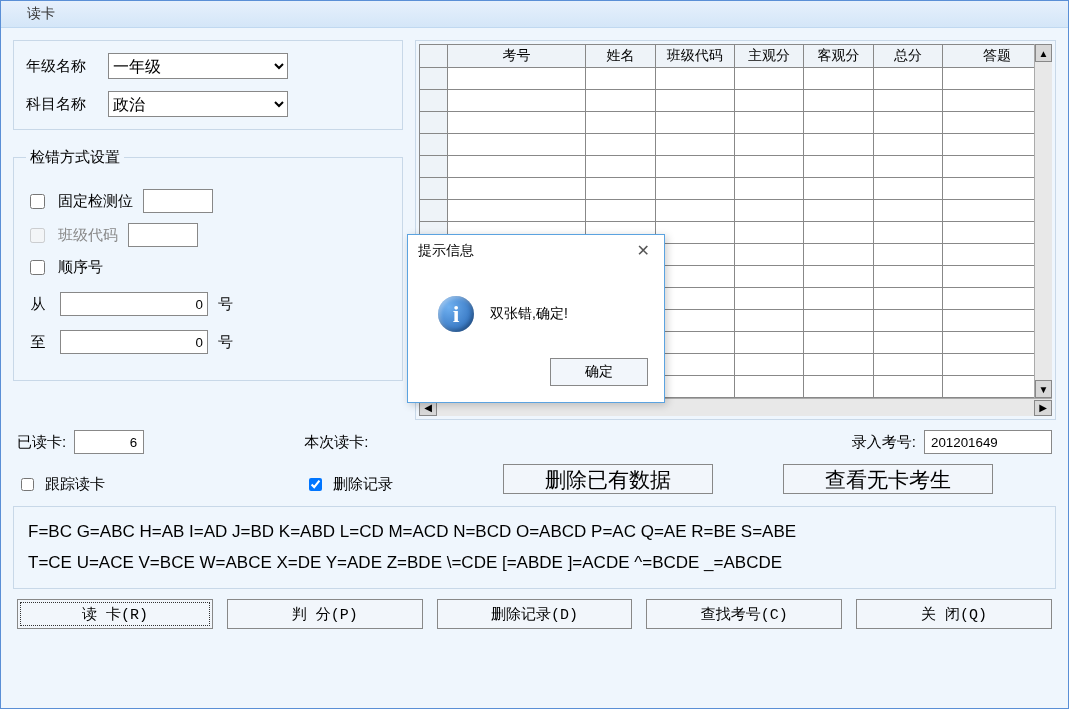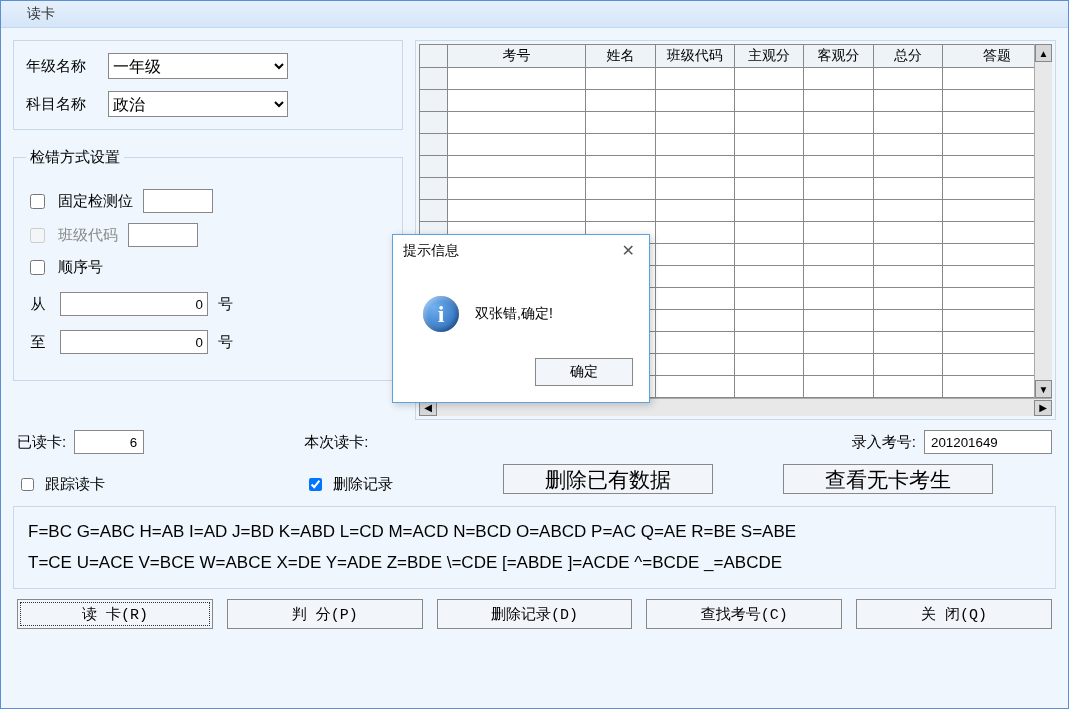--- a/index.html
+++ b/index.html
@@ -58,21 +58,21 @@
     .second-status .chk { display: flex; align-items: center; gap: 8px; }
     
     .wide-btn { width: 210px; height: 30px; background: #f2f6fb; border: 1px solid #888; font-size: 21px; cursor: pointer; }
     
     .code-panel { border: 1px solid #c8d8e8; padding: 10px 14px; font-family: "Courier New", monospace; font-size: 17px; line-height: 1.8; background: #eff6fd; margin-top: 4px; }
     
     .btn-row { display: flex; gap: 14px; padding: 10px 4px 0 4px; }
     .main-btn { flex: 1; height: 30px; background: #f2f6fb; border: 1px solid #888; font-size: 15px; cursor: pointer; font-family: "Courier New", "SimSun", monospace; }
     .main-btn.focused { outline: 1px dotted #333; outline-offset: -4px; }
     
-    .dialog { position: absolute; left: 392px; top: 234px; width: 258px; background: white; border: 1px solid #5ba3e0; box-shadow: 2px 2px 8px rgba(0,0,0,0.2); z-index: 100; }
+    .dialog { position: absolute; left: 407px; top: 234px; width: 258px; background: white; border: 1px solid #5ba3e0; box-shadow: 2px 2px 8px rgba(0,0,0,0.2); z-index: 100; }
     .dialog-title { display: flex; justify-content: space-between; align-items: center; padding: 6px 10px; font-size: 14px; background: white; }
     .dialog-close { cursor: pointer; font-size: 16px; color: #555; padding: 0 4px; }
     .dialog-body { display: flex; align-items: center; gap: 16px; padding: 30px 20px 20px 30px; font-size: 14px; }
     .info-icon { width: 36px; height: 36px; border-radius: 50%; background: radial-gradient(circle at 30% 30%, #6fb0f0, #2060b0); display: flex; align-items: center; justify-content: center; color: white; font-size: 24px; font-weight: bold; font-family: Georgia, serif; box-shadow: inset -2px -2px 4px rgba(0,0,0,0.3), inset 2px 2px 4px rgba(255,255,255,0.4); }
     .dialog-footer { display: flex; justify-content: flex-end; padding: 6px 16px 16px 16px; }
     .dialog-btn { width: 98px; height: 28px; background: #f2f6fb; border: 1px solid #888; font-size: 14px; cursor: pointer; }
   </style>
 </head>
 <body>
 

